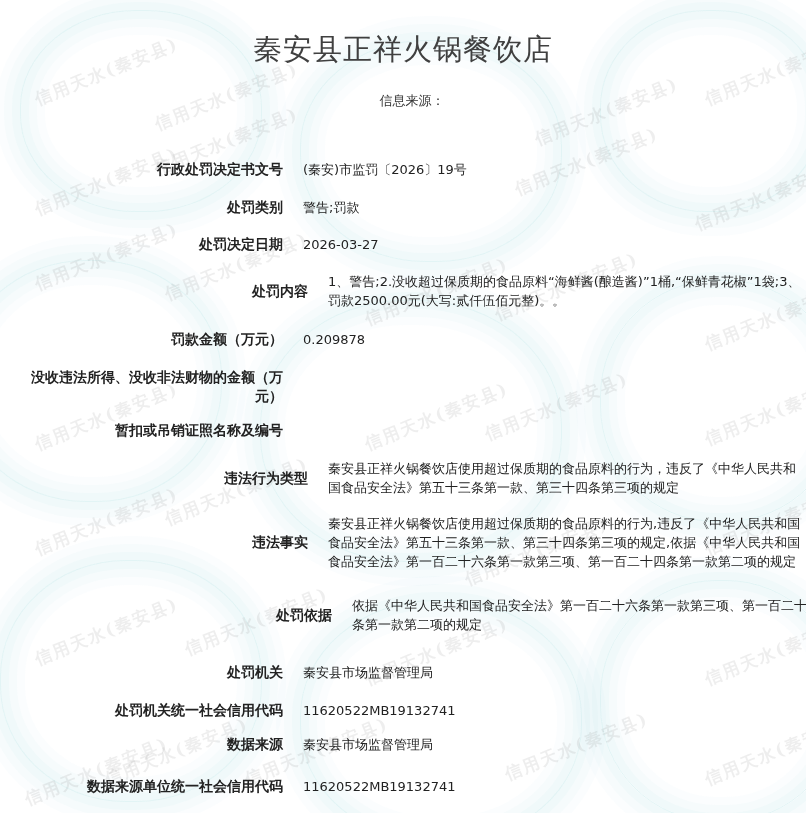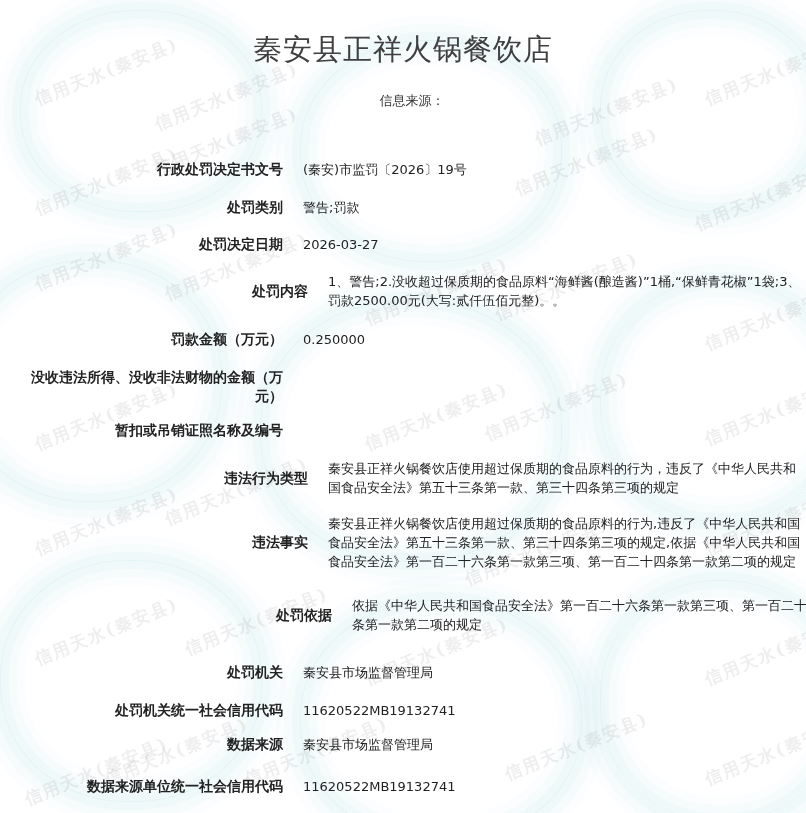--- a/index.html
+++ b/index.html
@@ -161,21 +161,21 @@
     <div class="value">2026-03-27</div>
   </div>
 
   <div class="row" style="top:272px;">
     <div class="label center">处罚内容</div>
     <div class="value">1、警告;2.没收超过保质期的食品原料“海鲜酱(酿造酱)”1桶,“保鲜青花椒”1袋;3、罚款2500.00元(大写:贰仟伍佰元整)。。</div>
   </div>
 
   <div class="row" style="top:330px;">
     <div class="label">罚款金额（万元）</div>
-    <div class="value">0.250000</div>
+    <div class="value">0.209878</div>
   </div>
 
   <div class="row" style="top:368px;">
     <div class="label" style="width:283px;padding-left:30px;box-sizing:border-box;">没收违法所得、没收非法财物的金额（万元）</div>
     <div class="value"></div>
   </div>
 
   <div class="row" style="top:421px;">
     <div class="label">暂扣或吊销证照名称及编号</div>
     <div class="value"></div>

